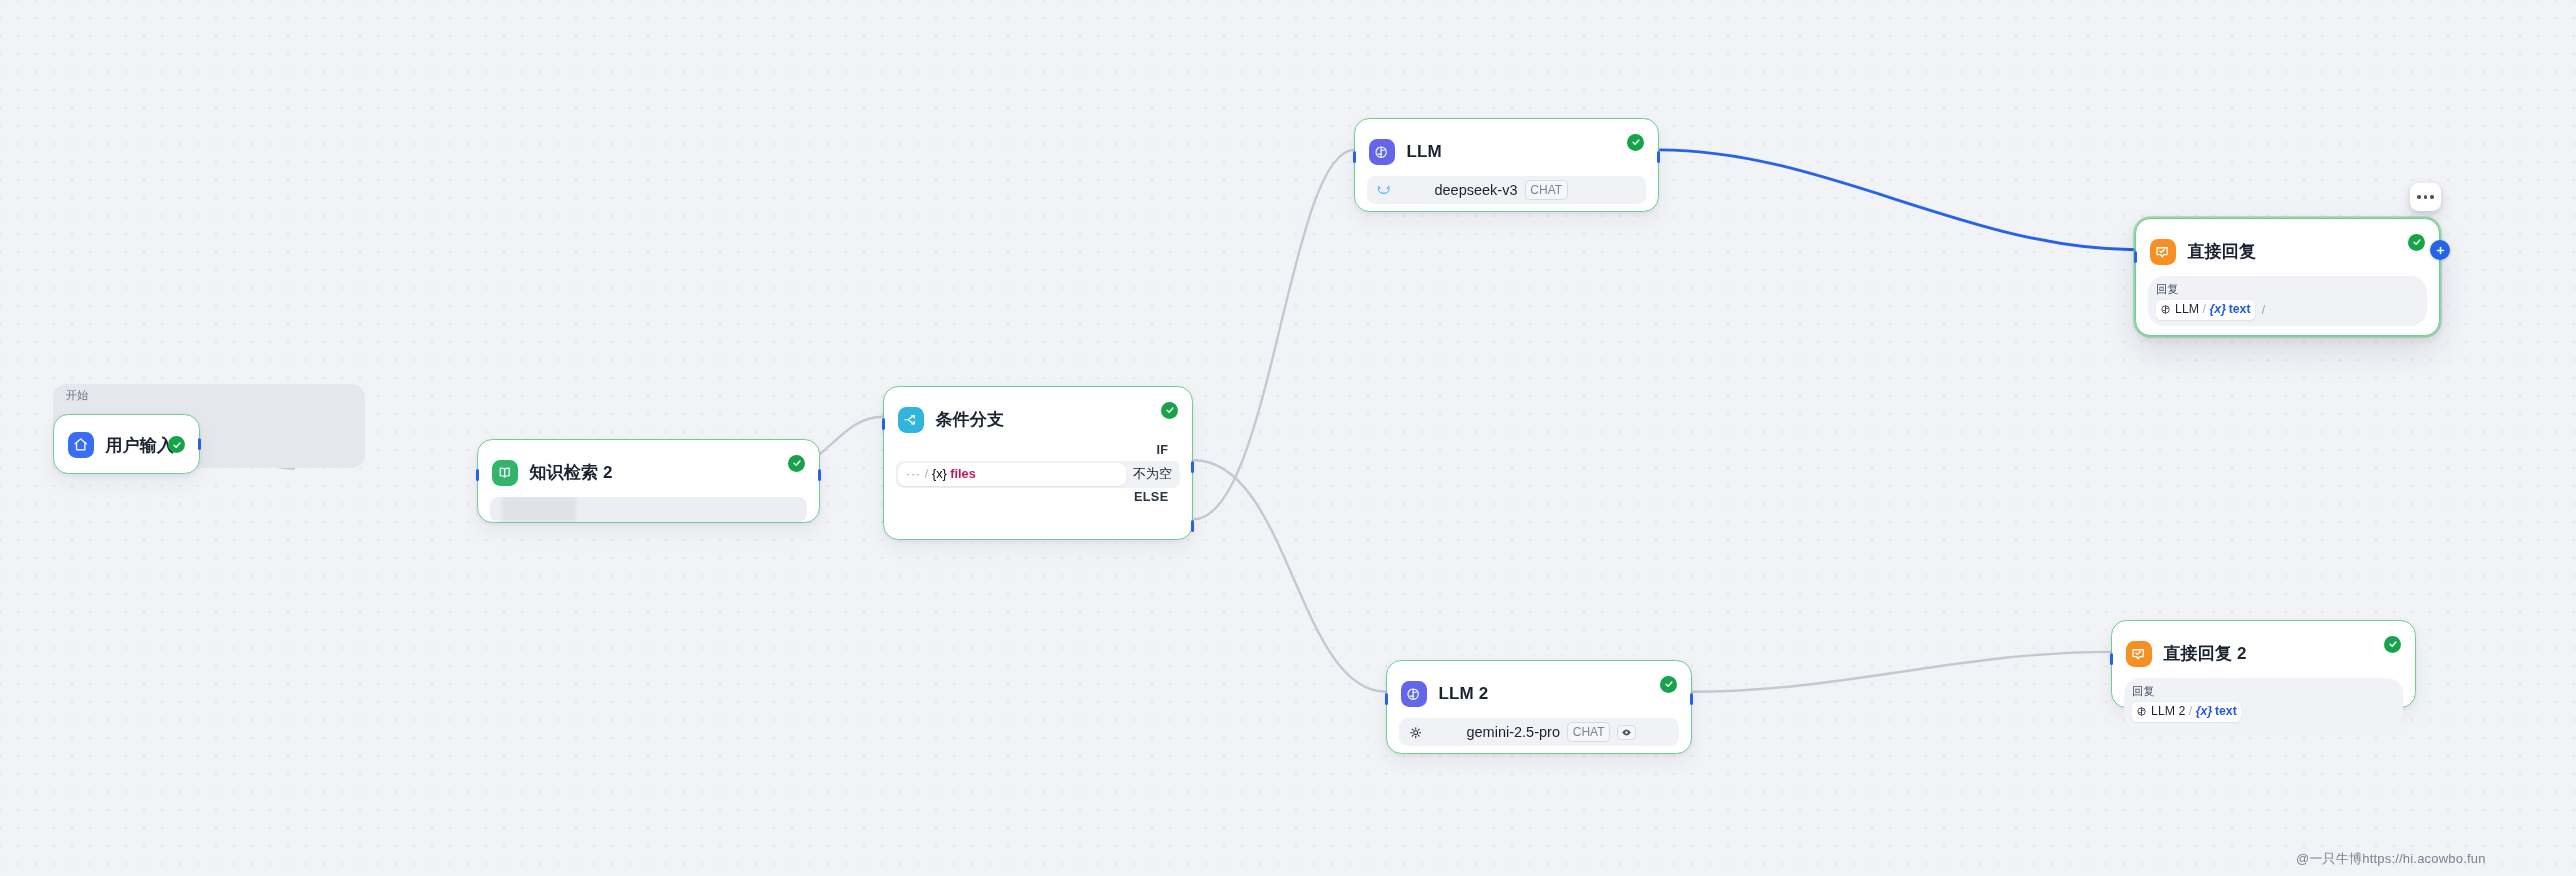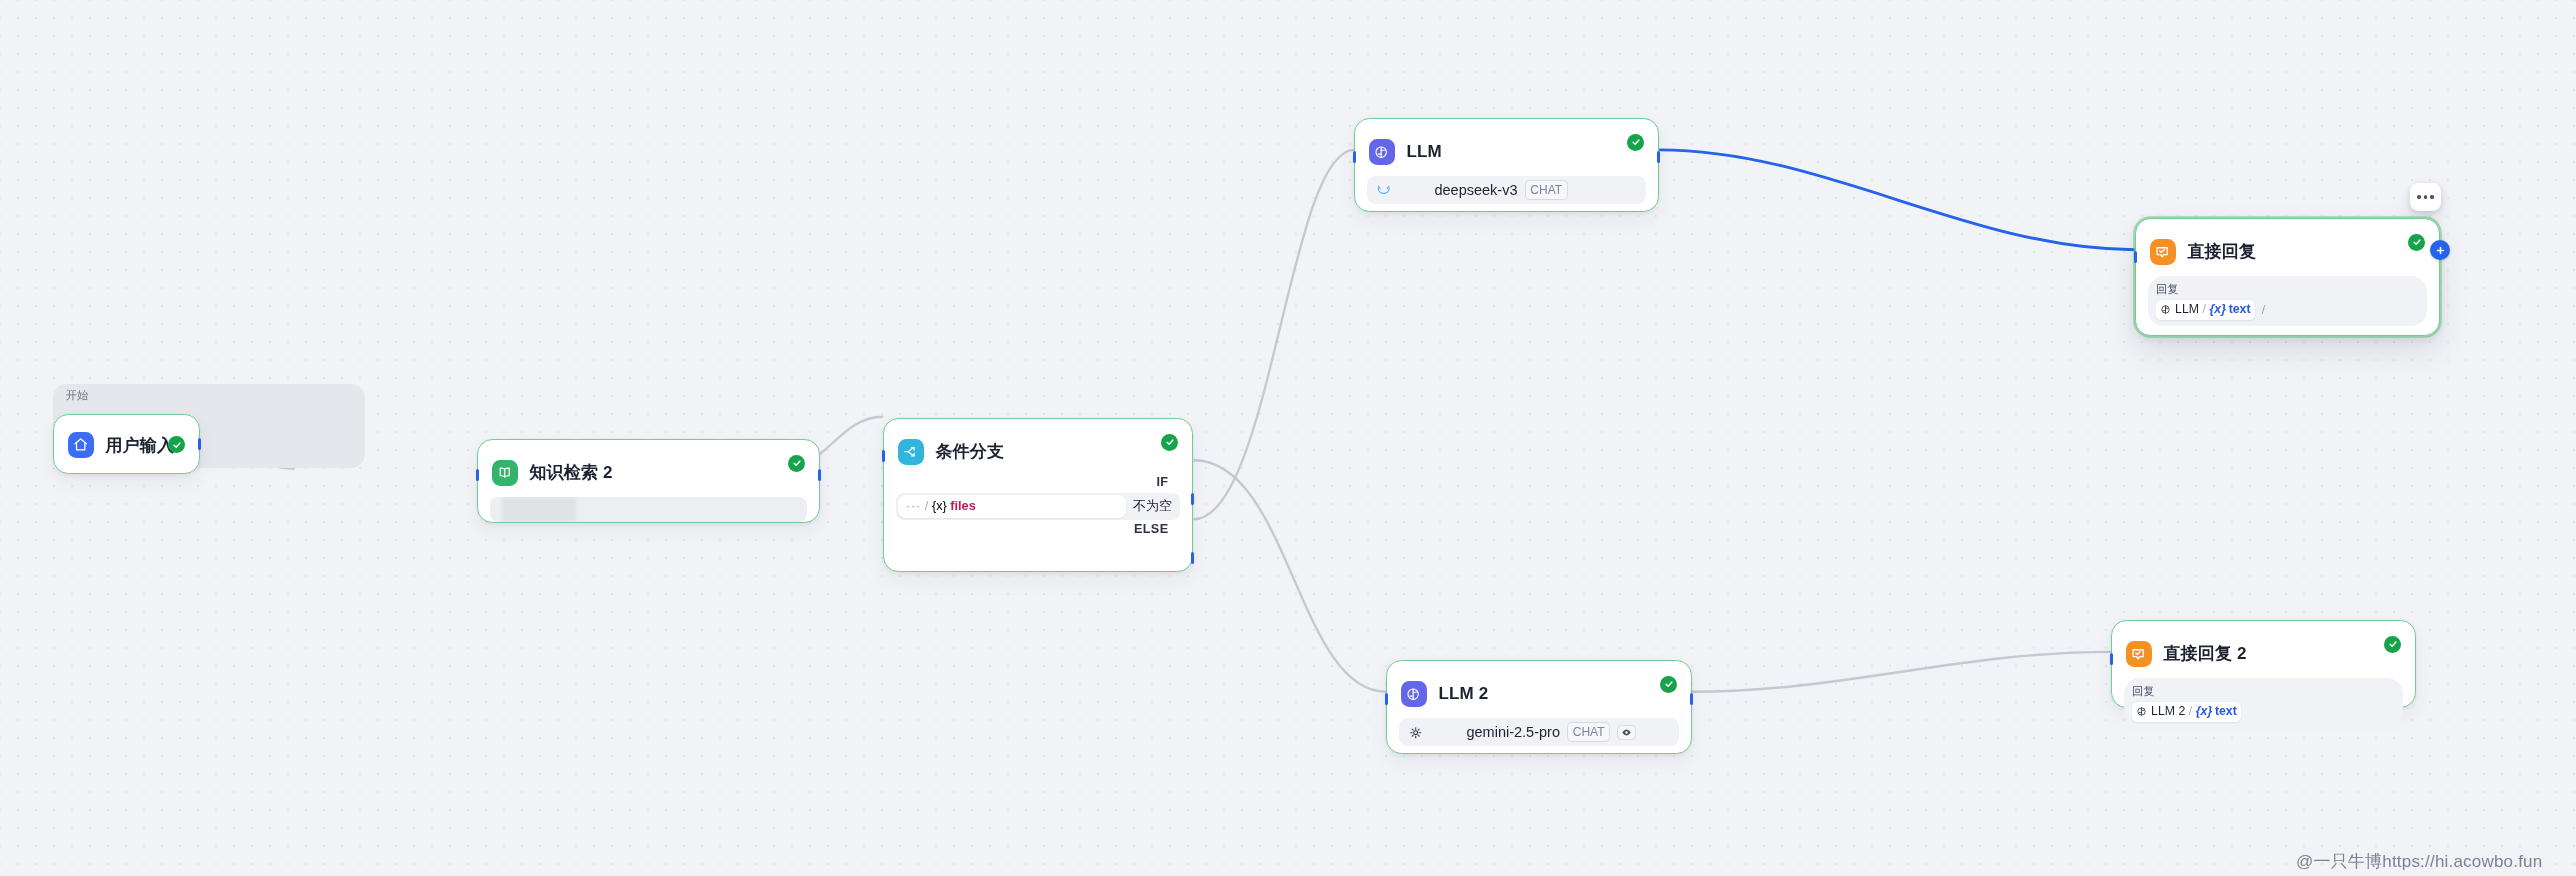--- a/index.html
+++ b/index.html
@@ -157,21 +157,21 @@
     display: flex; align-items: center; justify-content: center; gap: 3.2px;
   }
   .more-menu i { width: 3.6px; height: 3.6px; border-radius: 50%; background: #4a5162; display: block; }
   .plus-btn {
     position: absolute; width: 20px; height: 20px; border-radius: 50%;
     background: #2563eb; display: flex; align-items: center; justify-content: center;
     box-shadow: 0 0.9px 2.7px rgba(20,30,60,.2);
   }
 
   .watermark {
-    position: absolute; font-size: 17px; color: #7b8292;
+    position: absolute; font-size: 13px; color: #7b8292;
     white-space: nowrap; letter-spacing: 0.2px;
   }
 </style>
 </head>
 <body>
 
 <div id="canvas">
 
   <svg id="edges" viewBox="0 0 2838 966" width="2576" height="877">
 
@@ -226,21 +226,21 @@
           </svg>
       </span>
     </div>
     <div class="node-body">
       <div class="skeleton"></div>
     </div>
     <span class="port left" style="top:29px; margin-top:0;"></span>
     <span class="port right" style="top:29px; margin-top:0;"></span>
   </div>
 
-  <div class="node" style="left:883px; top:386px; width:310px; height:154px;margin-top:32px;">
+  <div class="node" style="left:883px; top:386px; width:310px; height:154px;">
     <div class="node-head">
       <span class="node-icon" style="background:#32b5dd;">
         <svg width="15.4" height="15.4" viewBox="0 0 24 24" fill="none" stroke="#fff" stroke-width="2" stroke-linecap="round" stroke-linejoin="round">
           <path d="M3 12h5"></path>
             <path d="M8 12 16.5 5.5"></path>
             <path d="M8 12 16.5 18.5"></path>
           <path d="M13.5 5.5h4v4"></path>
             <path d="M13.5 18.5h4v-4"></path>
         </svg>
       </span>

